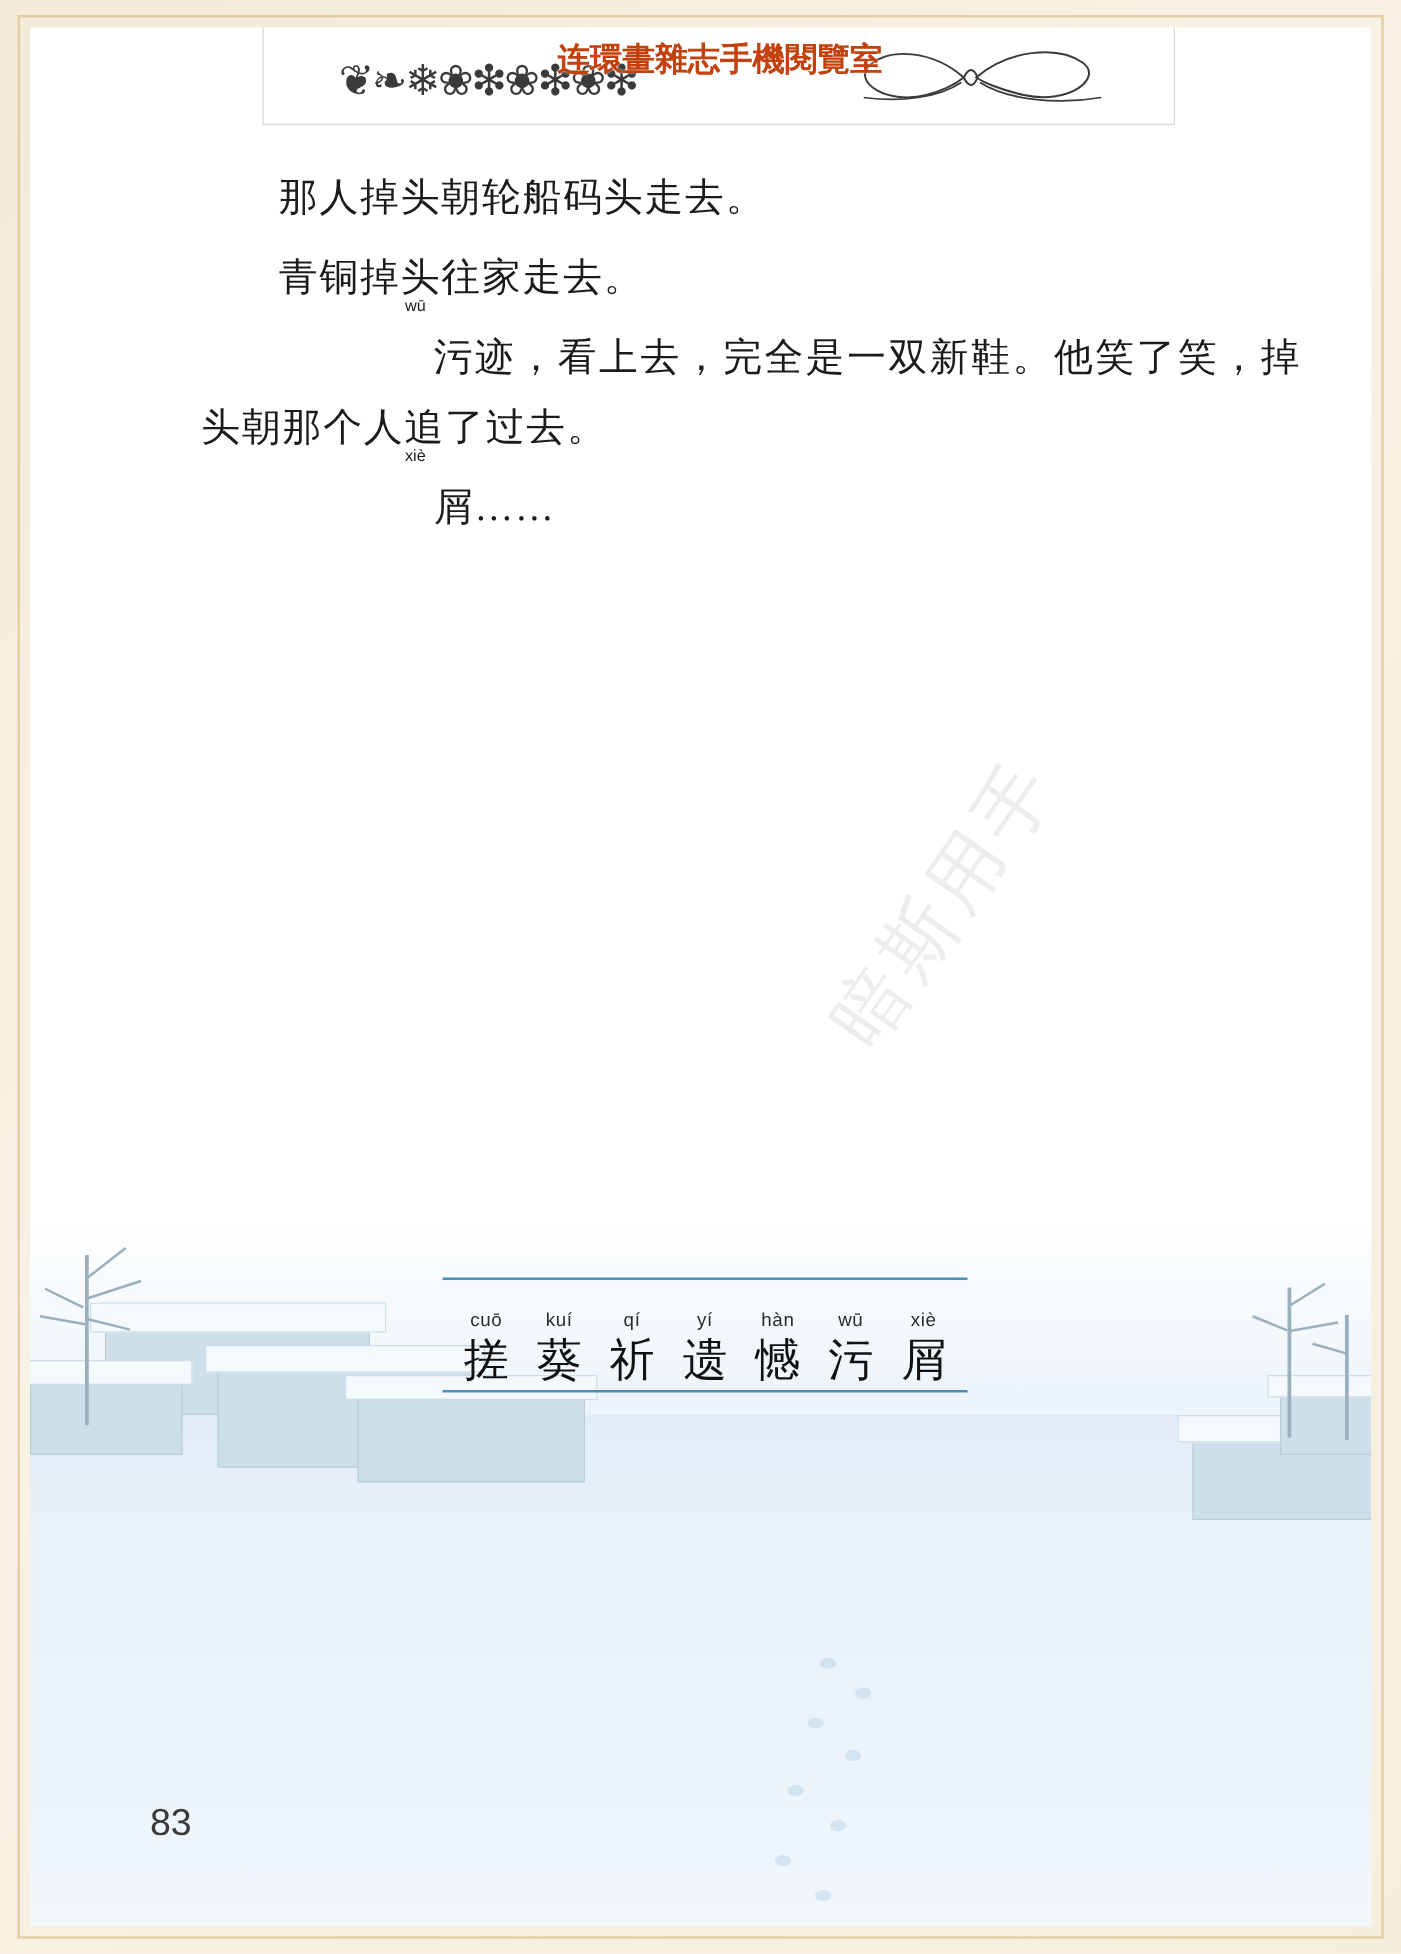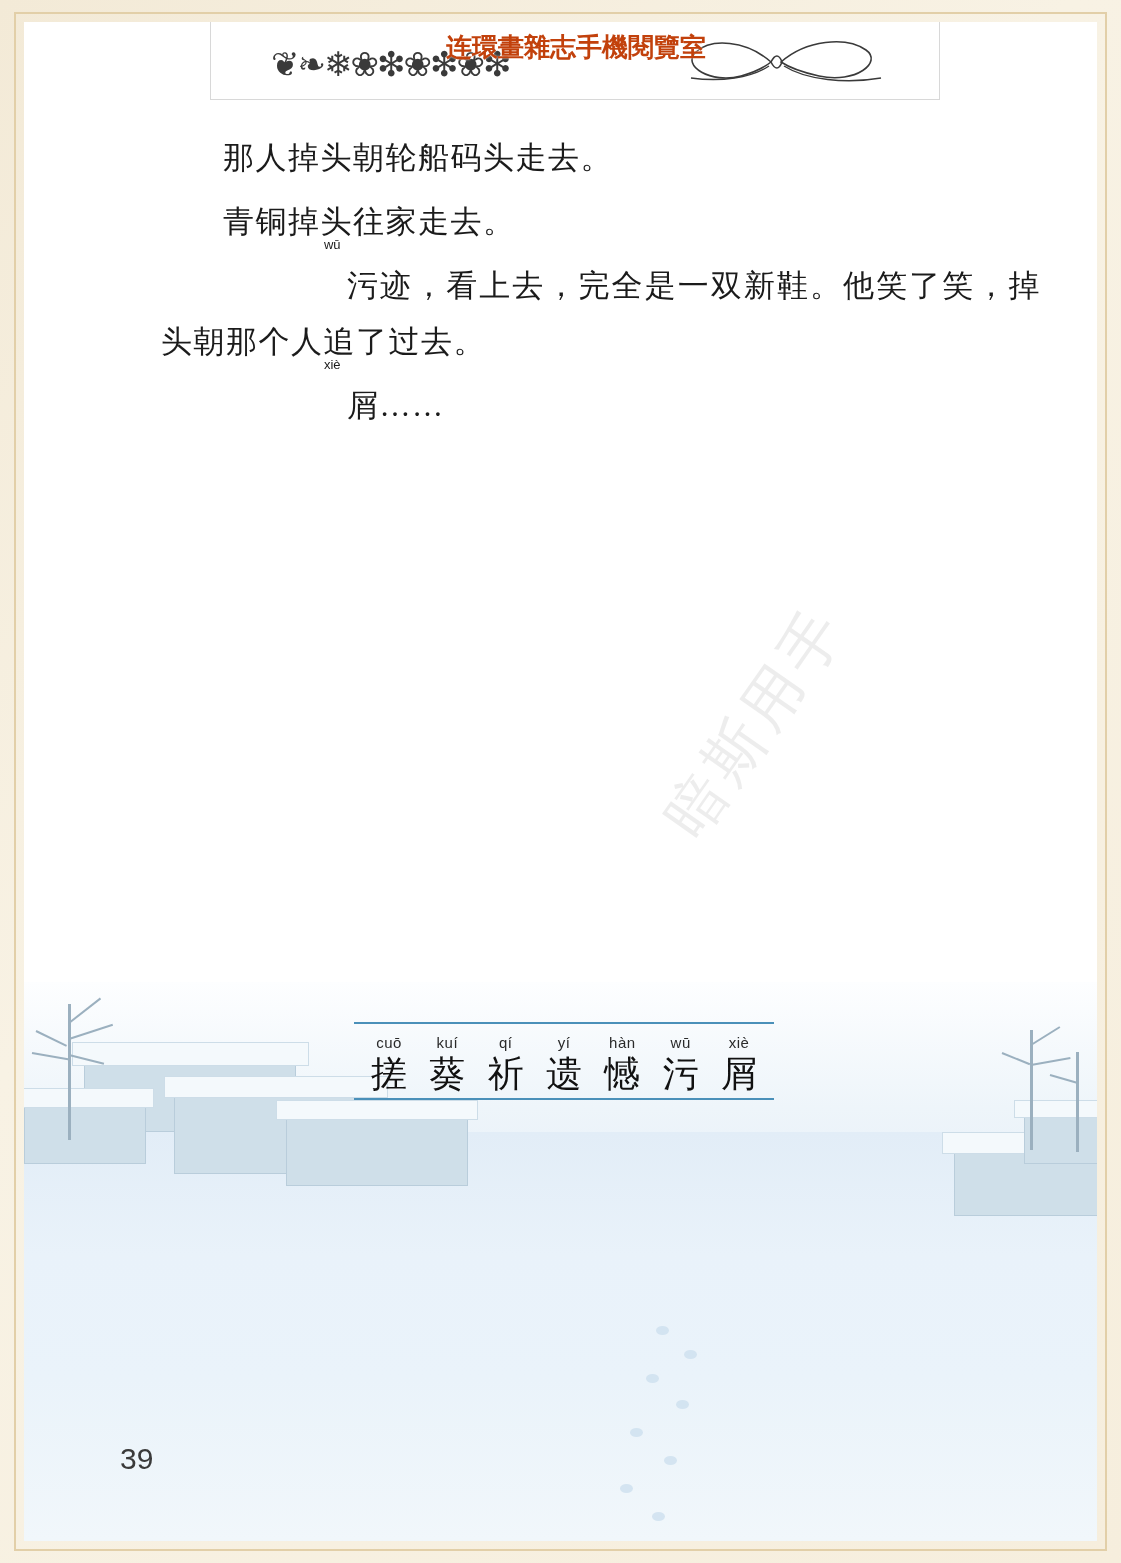--- a/index.html
+++ b/index.html
@@ -206,21 +206,21 @@
   }
   .strip-rule {
     height: 2px;
     background: #4a90b9;
     width: 100%;
   }
   .strip-rule.bottom { height: 2px; }
   .word-row {
     display: flex;
     justify-content: space-between;
-    padding: 10px 8px 2px 8px;
+    padding: 24px 8px 2px 8px;
   }
   .word-cell {
     text-align: center;
     width: 54px;
   }
   .word-cell .py {
     font-family: "Liberation Sans", sans-serif;
     font-size: 15px;
     color: #2a2a2a;
     line-height: 18px;
@@ -345,15 +345,15 @@
           </div>
           <div class="word-cell">
             <div class="py">xiè</div>
             <div class="hz">屑</div>
           </div>
         </div>
         <div class="strip-rule bottom"></div>
       </div>
     </div>
 
-    <div class="page-number">39</div>
+    <div class="page-number">83</div>
   </div>
 </div>
 
 </body></html>

